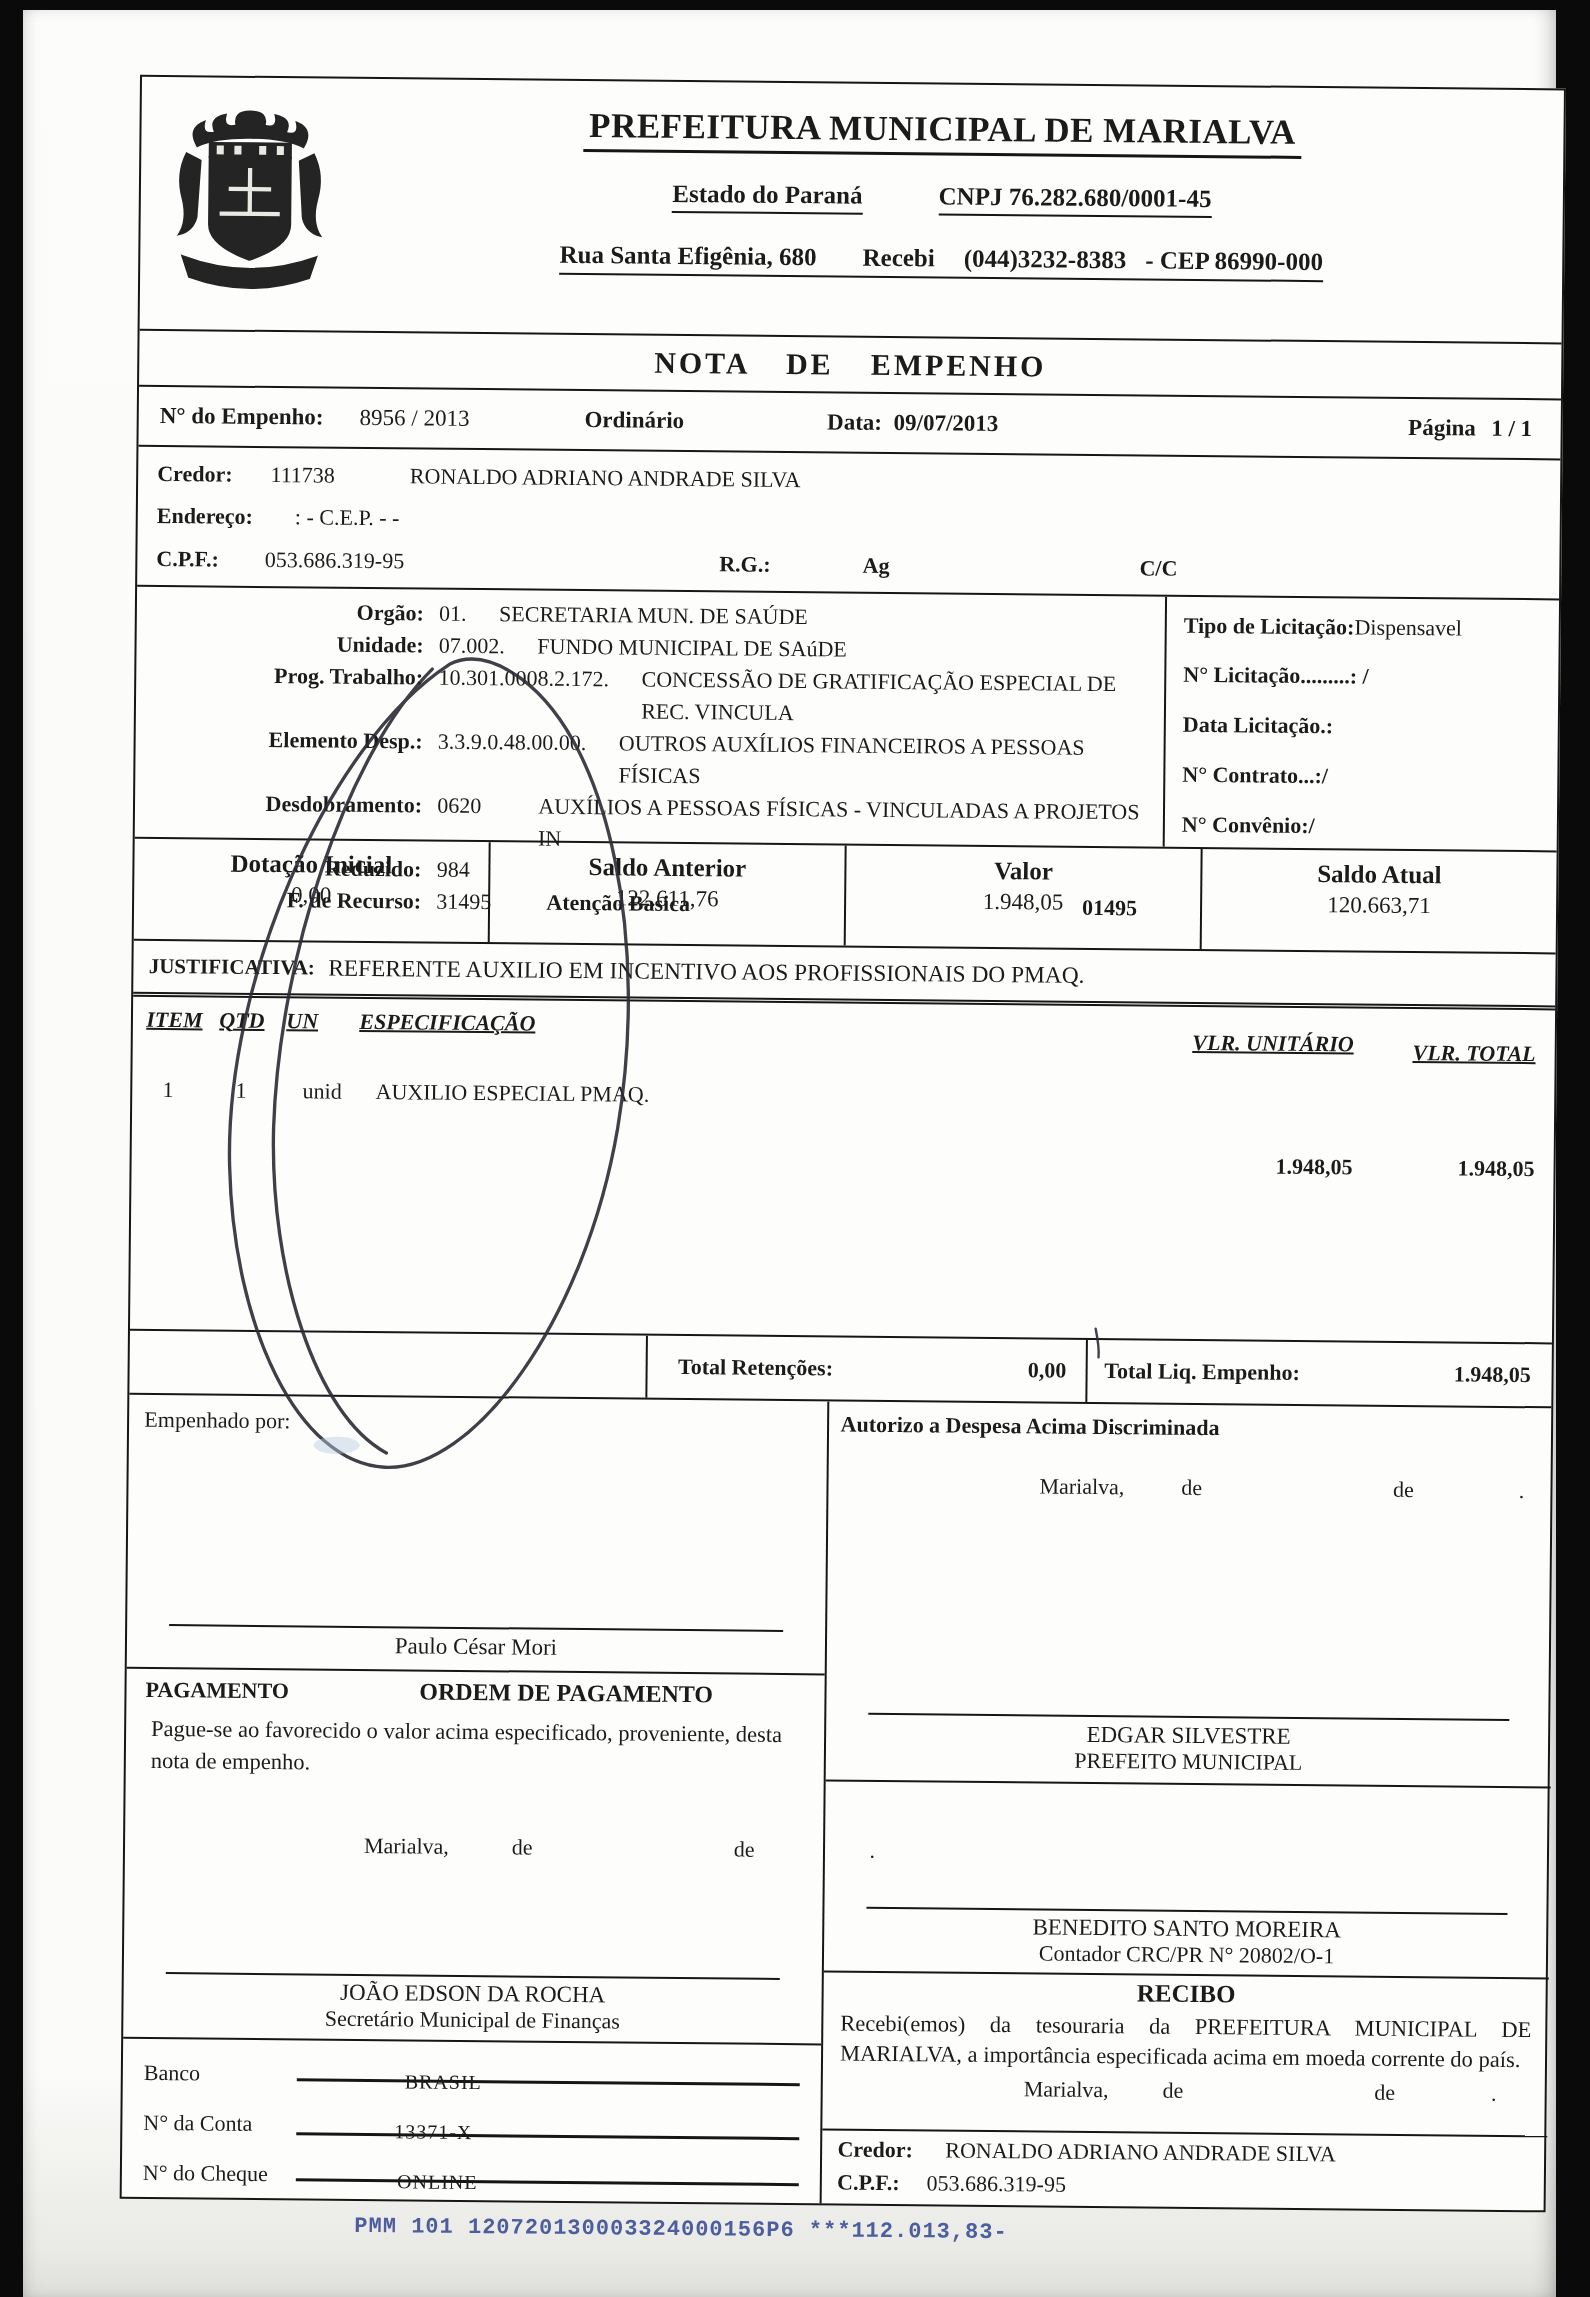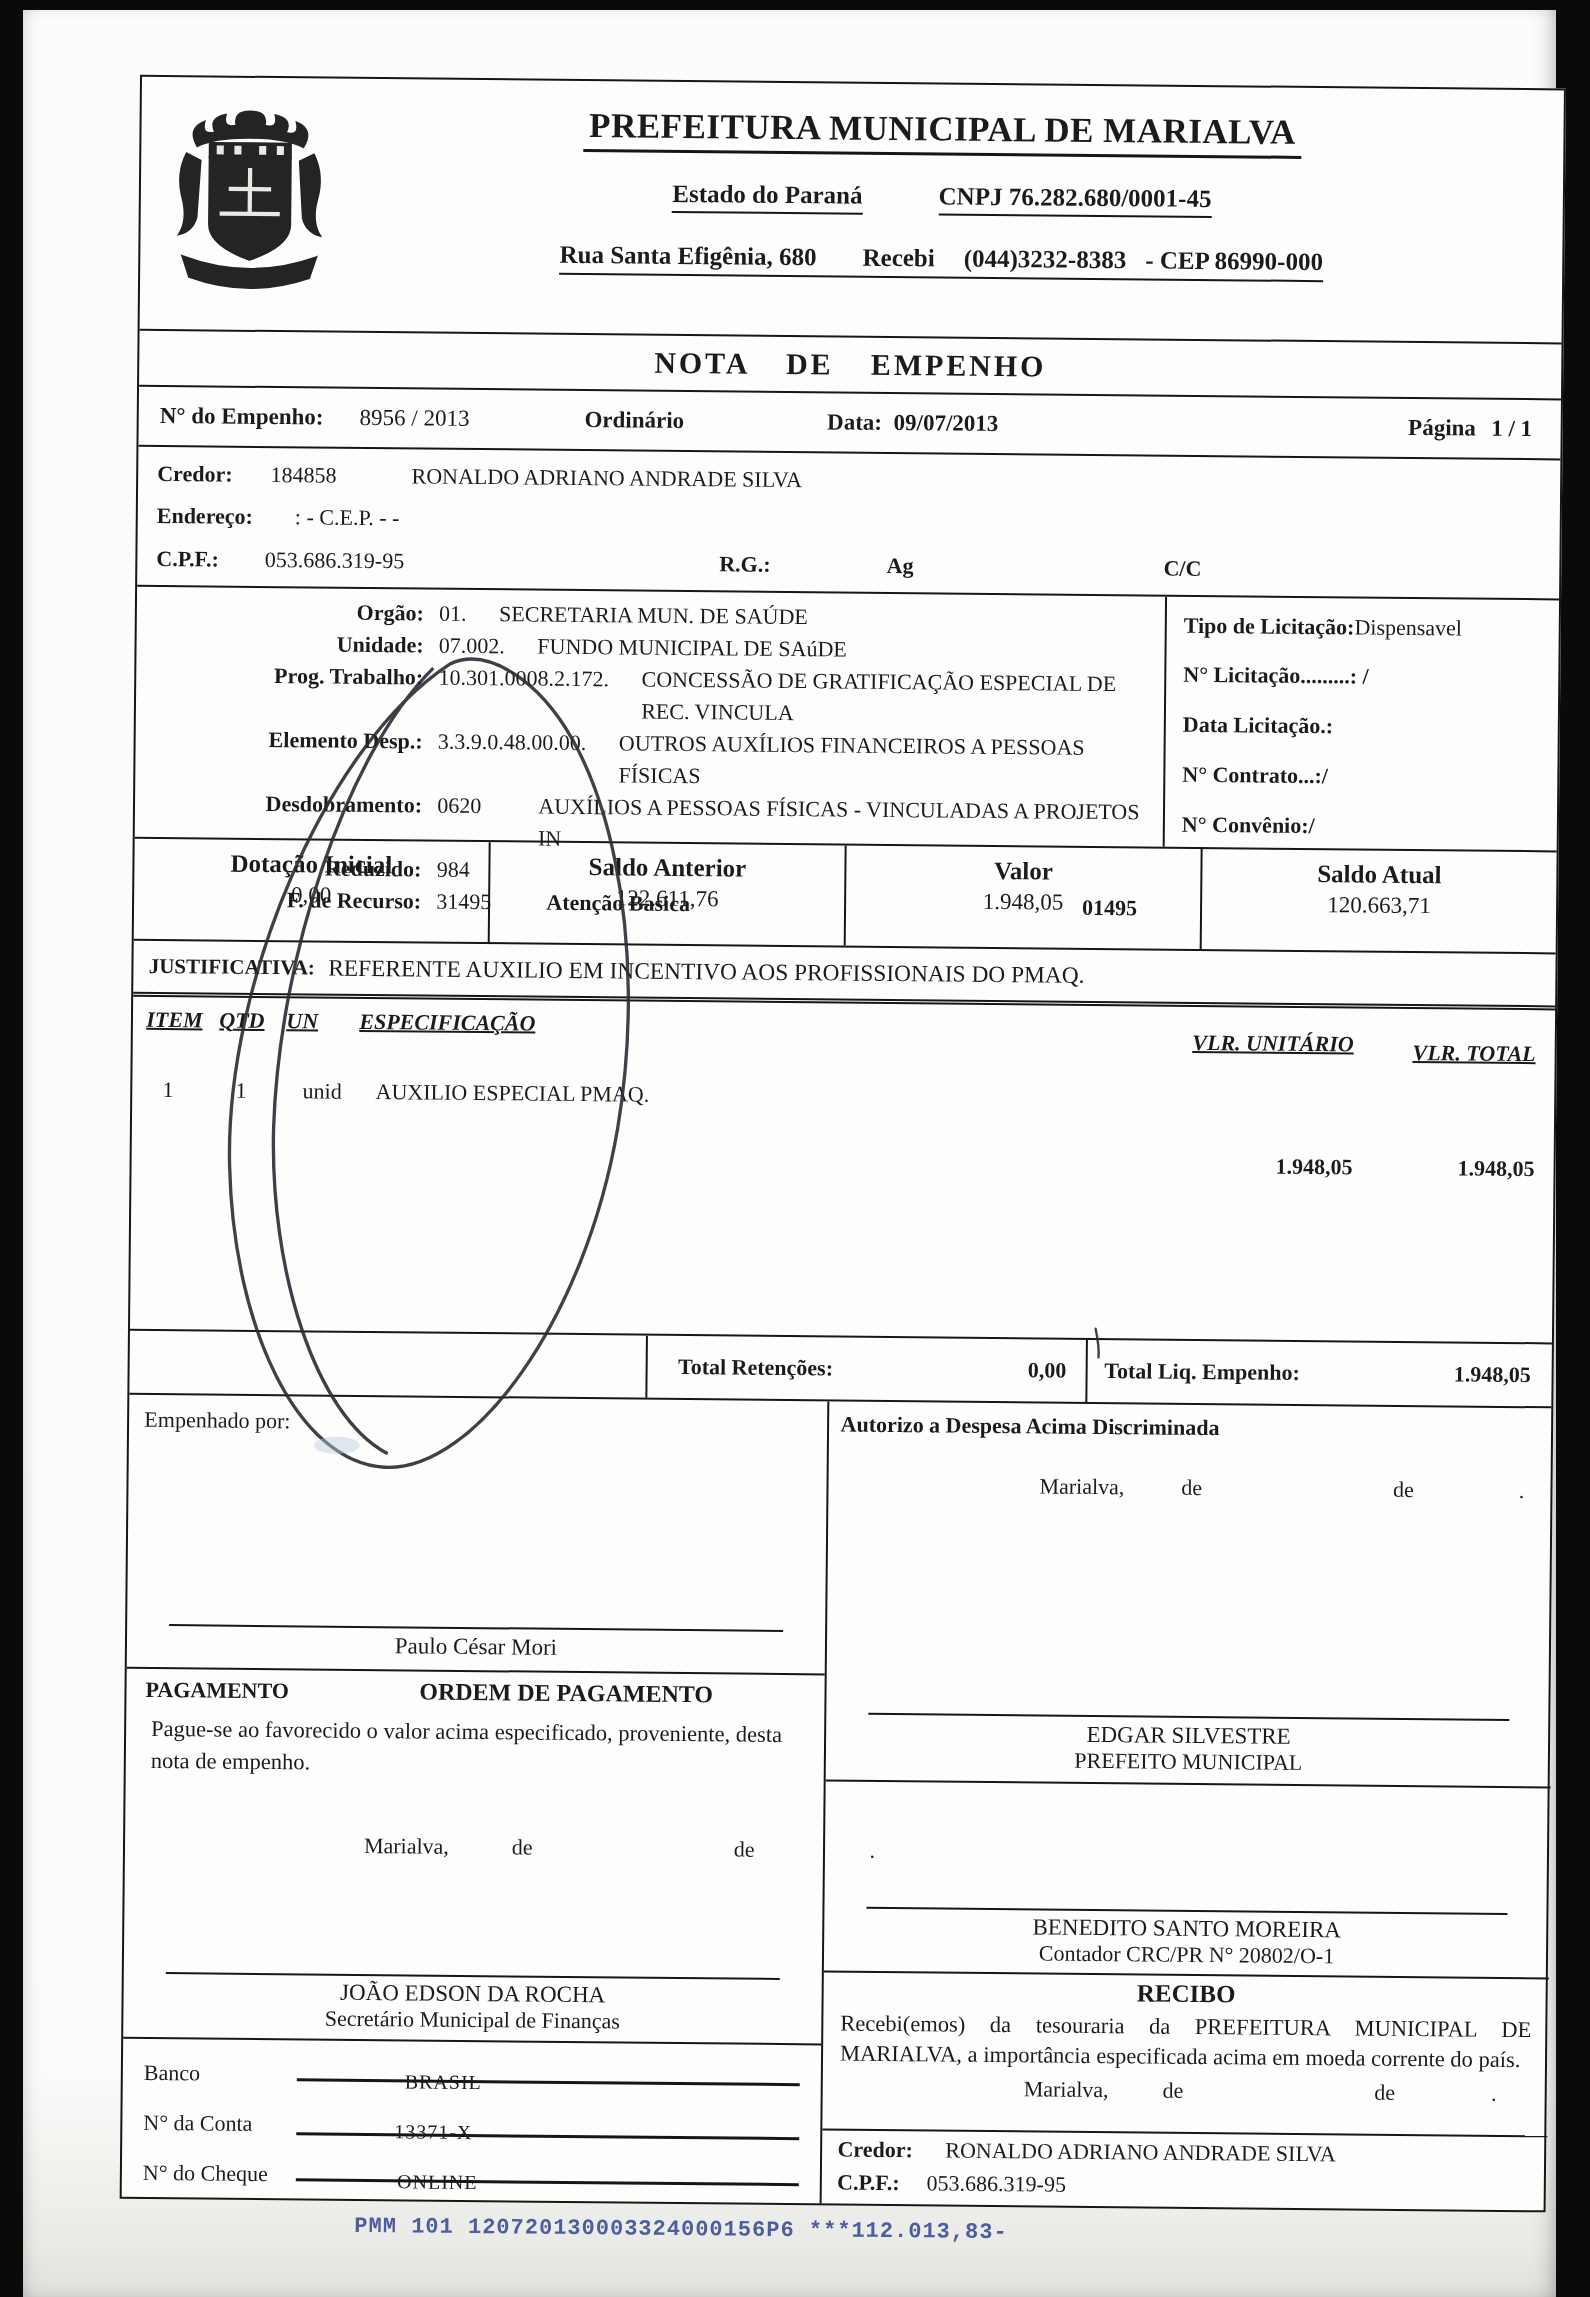--- a/index.html
+++ b/index.html
@@ -145,32 +145,32 @@
           <span class="b" style="margin-left:115px">Ordinário</span>
           <span class="b" style="margin-left:143px">Data:</span>
           <span class="b" style="margin-left:11.5px">09/07/2013</span>
           <span class="b" style="margin-left:auto">Página</span>
           <span class="b" style="margin-left:15.3px;margin-right:7.6px">1 / 1</span>
         </div>
 
         <div class="credor sec">
           <div class="cline">
             <span class="b">Credor:</span>
-            <span style="margin-left:38px">184858</span>
+            <span style="margin-left:38px">111738</span>
             <span style="margin-left:75px">RONALDO ADRIANO ANDRADE SILVA</span>
           </div>
           <div class="cline">
             <span class="b">Endereço:</span>
             <span style="margin-left:42px">:  -  C.E.P.   -    -</span>
           </div>
           <div class="cline">
             <span class="b">C.P.F.:</span>
             <span style="margin-left:46px">053.686.319-95</span>
             <span class="b" style="margin-left:315px">R.G.:</span>
-            <span class="b" style="margin-left:116px">Ag</span>
+            <span class="b" style="margin-left:92px">Ag</span>
             <span class="b" style="margin-left:250px">C/C</span>
           </div>
         </div>
 
         <div class="budget sec">
           <div class="budget-left">
             <div class="brow">
               <span class="blabel">Orgão:</span>
               <span class="bcode">01.</span>
               <span class="bdesc">SECRETARIA MUN. DE SAÚDE</span>

